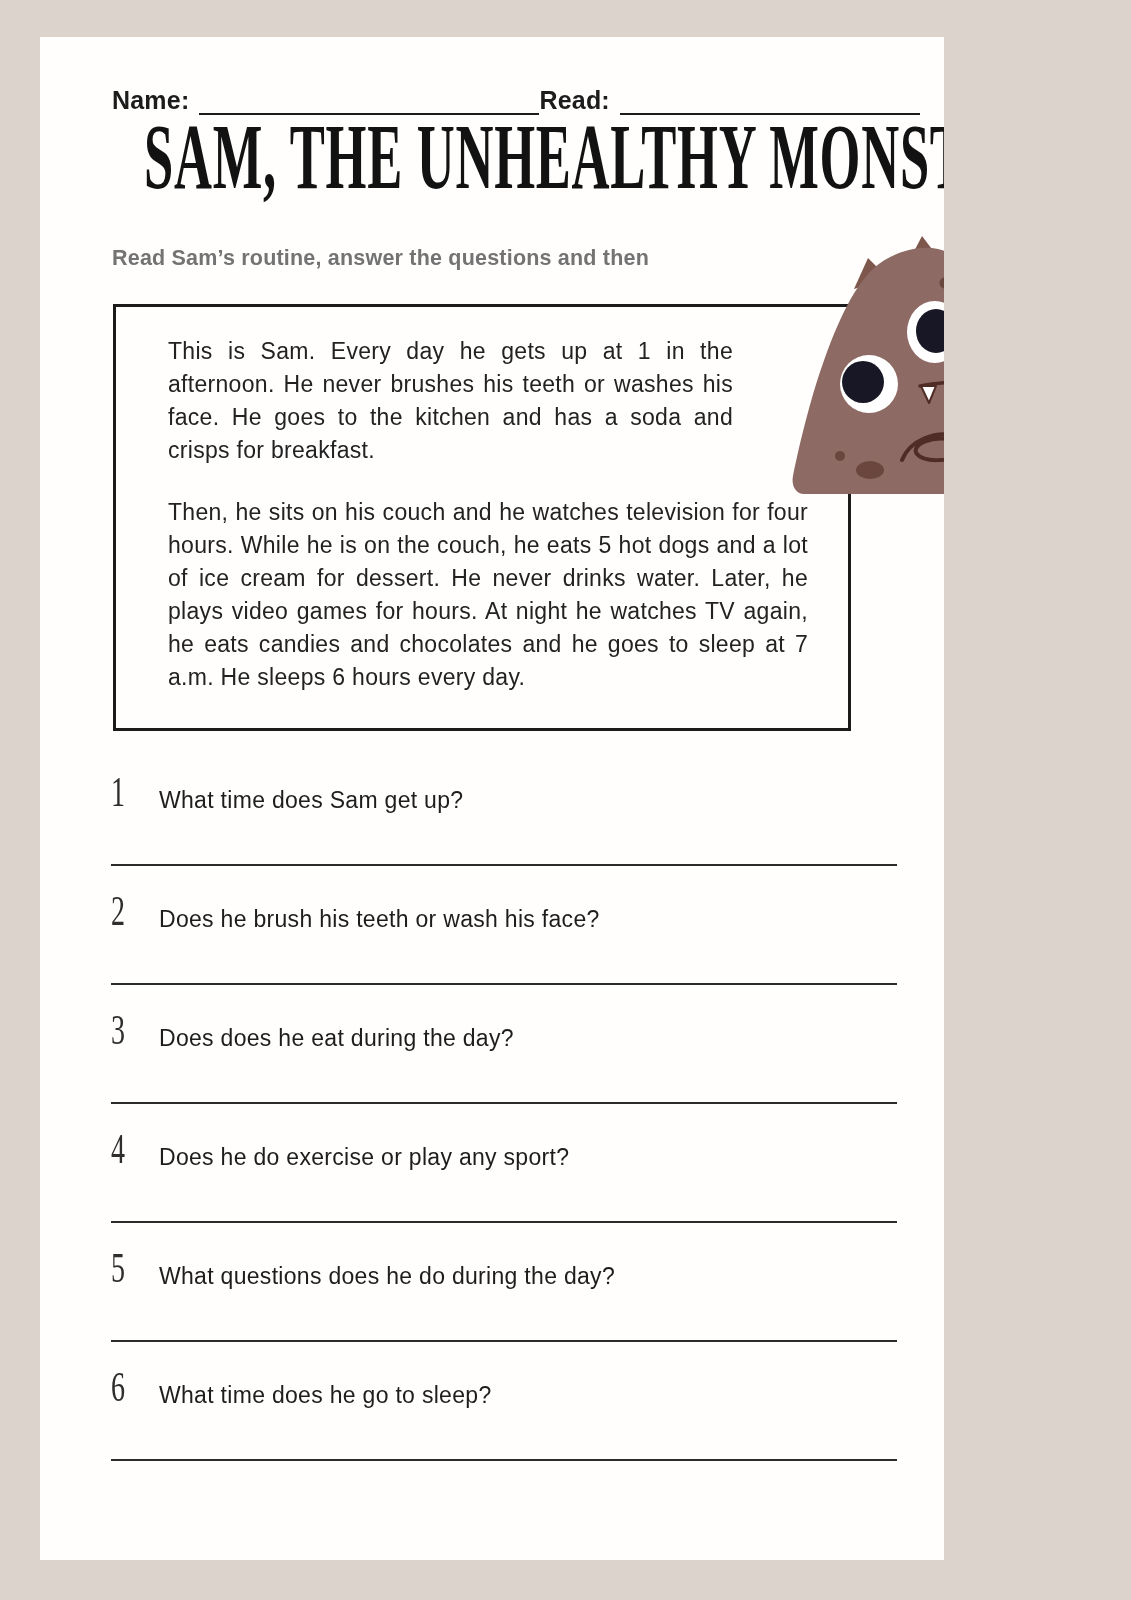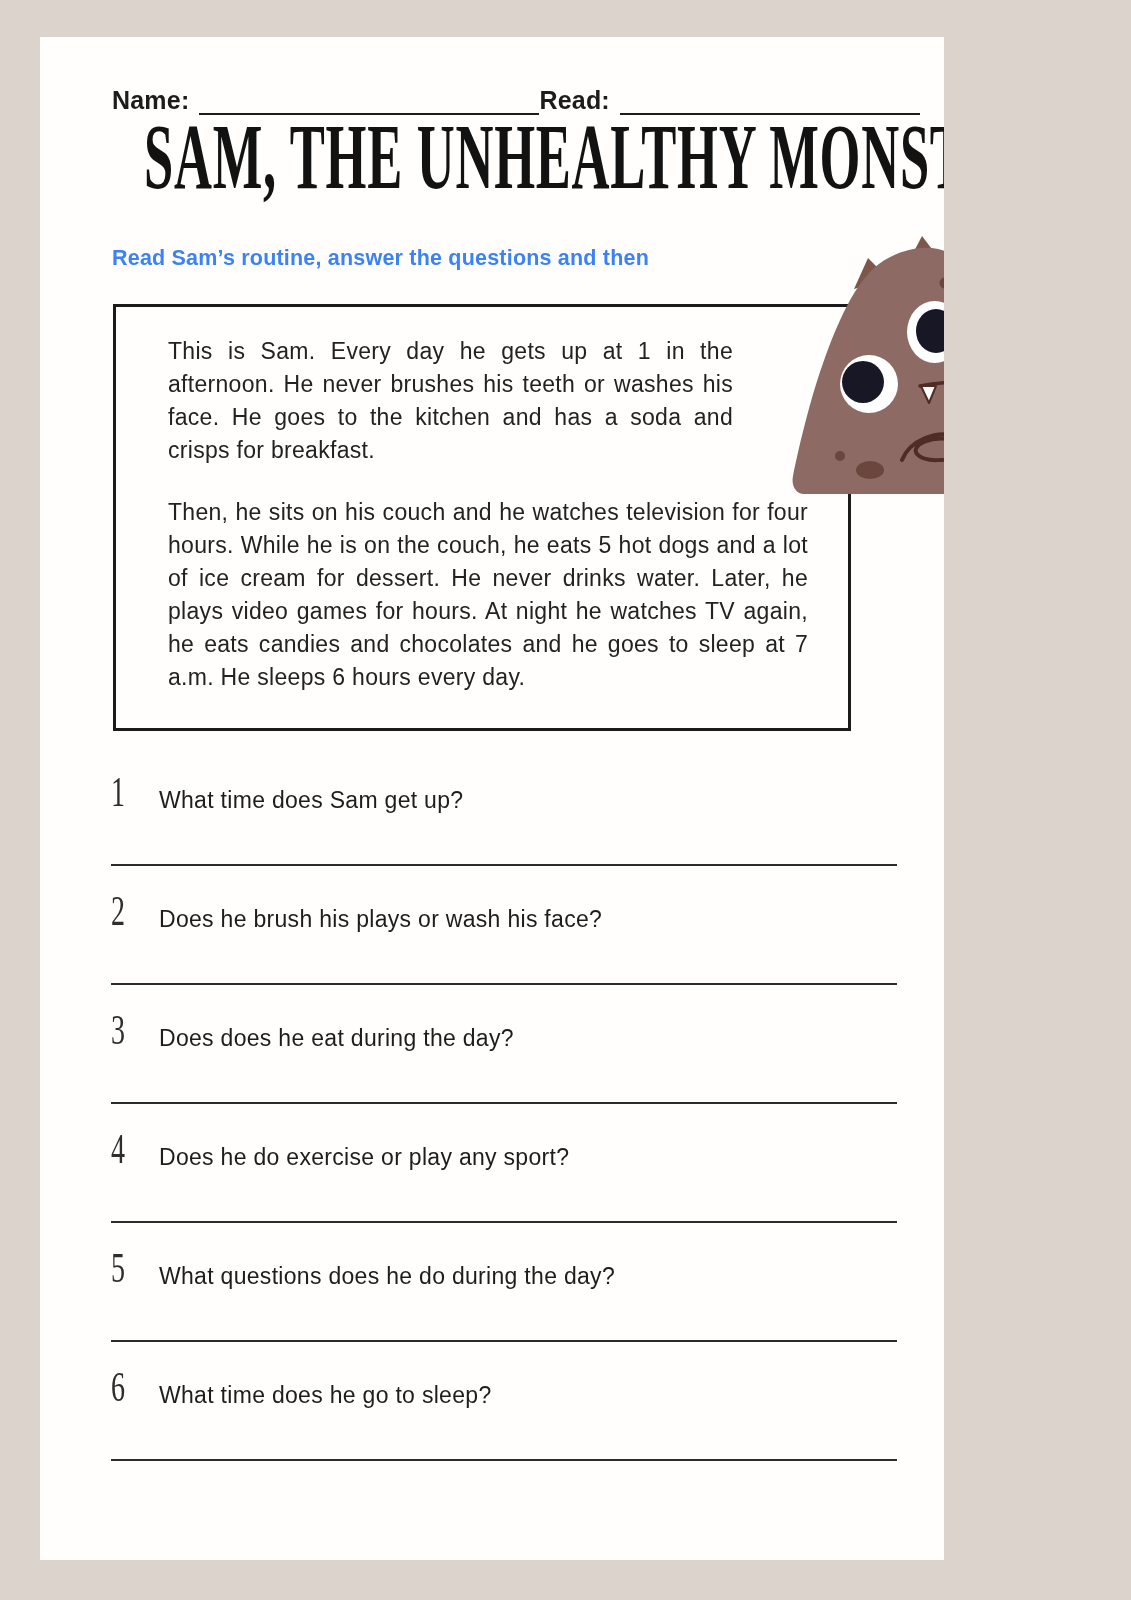--- a/index.html
+++ b/index.html
@@ -51,21 +51,21 @@
     transform-origin: left bottom;
   }
 
   
   .instructions {
     margin: 32px 72px 0;
     font-weight: bold;
     font-size: 21.5px;
     line-height: 31px;
     letter-spacing: 0.2px;
-    color: #3b82f6;
+    color: #737373;
   }
 
   
   .passage-box {
     position: relative;
     margin: 30px 93px 0 73px;
     border: 3px solid #1b1b1b;
     padding: 28px 40px 34px 52px;
     min-height: 352px;
   }
@@ -208,21 +208,21 @@
       <div class="q-row">
         <span class="q-num">1</span>
         <span class="q-text">What time does Sam get up?</span>
       </div>
       <div class="answer-line"></div>
     </div>
 
     <div class="qa-block">
       <div class="q-row">
         <span class="q-num">2</span>
-        <span class="q-text">Does he brush his plays or wash his face?</span>
+        <span class="q-text">Does he brush his teeth or wash his face?</span>
       </div>
       <div class="answer-line"></div>
     </div>
 
     <div class="qa-block">
       <div class="q-row">
         <span class="q-num">3</span>
         <span class="q-text">Does does he eat during the day?</span>
       </div>
       <div class="answer-line"></div>

